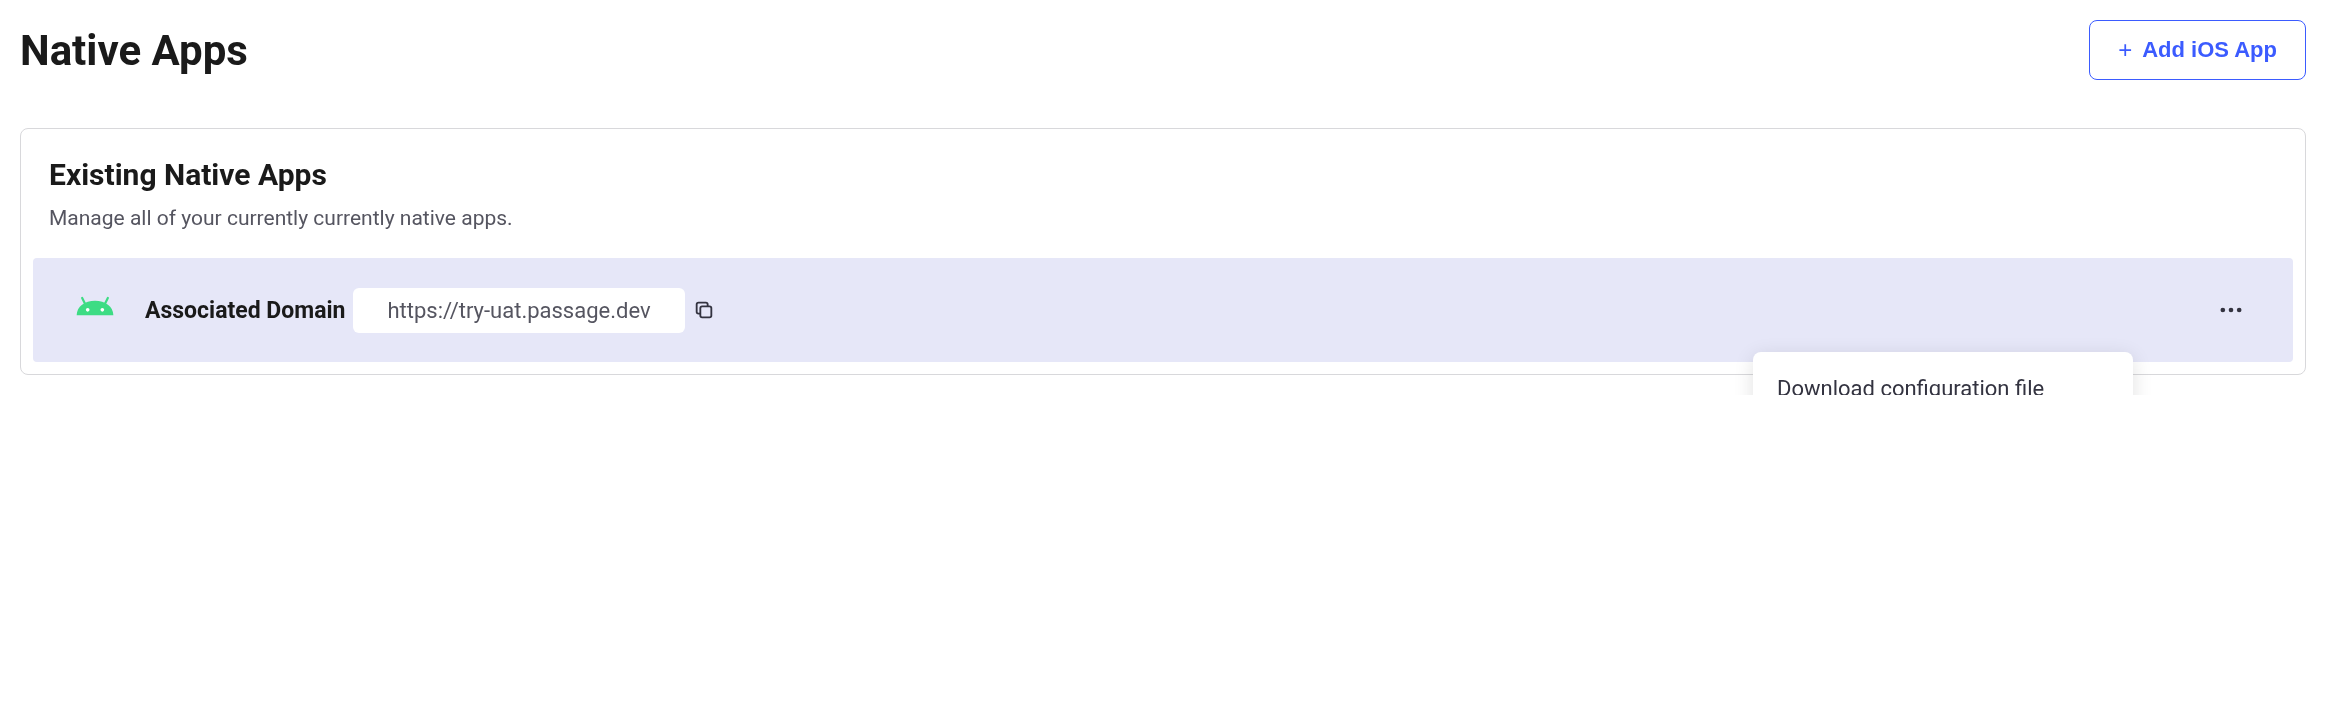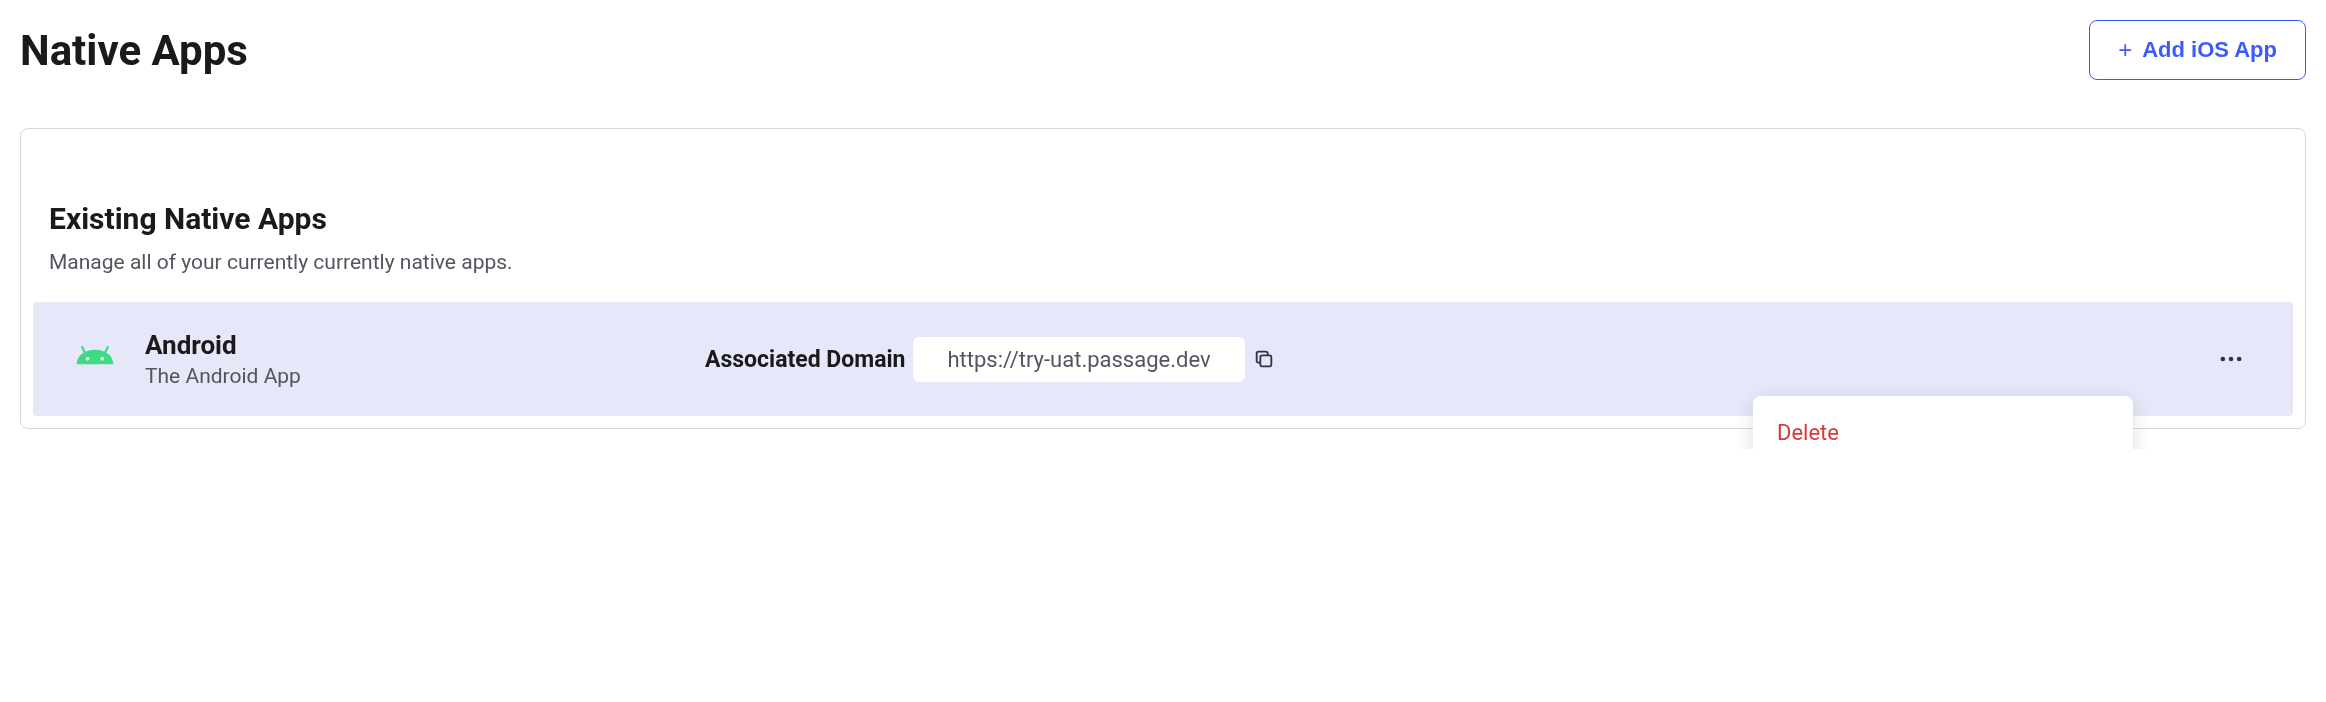--- a/index.html
+++ b/index.html
@@ -44,21 +44,20 @@
       line-height: 1;
     }
     .card {
       border: 1px solid #d8d8db;
       border-radius: 8px;
       padding: 28px 0 0 0;
       overflow: visible;
     }
     .card-inner-header {
       padding: 0 28px;
-      margin-top: 44px;
     }
     .section-title {
       font-size: 30px;
       font-weight: 700;
       color: #1a1a1a;
       margin-bottom: 14px;
     }
     .section-subtitle {
       font-size: 21px;
       color: #555560;
@@ -182,44 +181,41 @@
   <div class="app-row">
     <div class="app-icon">
       <svg viewBox="0 0 24 24" fill="none">
         <path d="M6.5 9.5 L5 6.5" stroke="#3ddc84" stroke-width="1.2" stroke-linecap="round"></path>
         <path d="M17.5 9.5 L19 6.5" stroke="#3ddc84" stroke-width="1.2" stroke-linecap="round"></path>
         <path d="M2 16 C2 11 6.5 8 12 8 C17.5 8 22 11 22 16 Z" fill="#3ddc84"></path>
         <circle cx="8" cy="13" r="1" fill="#ffffff"></circle>
         <circle cx="16" cy="13" r="1" fill="#ffffff"></circle>
       </svg>
     </div>
-    <div class="app-name-block">
-      <div class="app-name">Android</div>
-      <div class="app-desc">The Android App</div>
-    </div>
     <div class="domain-block">
       <span class="domain-label">Associated Domain</span>
       <span class="domain-value">https://try-uat.passage.dev</span>
       <span class="copy-icon">
         <svg viewBox="0 0 24 24" fill="none" stroke="#333340" stroke-width="2">
           <rect x="8" y="8" width="12" height="12" rx="2"></rect>
           <path d="M16 8 V6 a2 2 0 0 0 -2 -2 H6 a2 2 0 0 0 -2 2 v8 a2 2 0 0 0 2 2 h2"></path>
         </svg>
       </span>
     </div>
     <div class="spacer"></div>
     <div class="more-button">
       <svg viewBox="0 0 24 24" fill="#333340">
         <circle cx="5" cy="12" r="2"></circle>
         <circle cx="12" cy="12" r="2"></circle>
         <circle cx="19" cy="12" r="2"></circle>
       </svg>
     </div>
 
     <div class="dropdown-menu">
+      <div class="dropdown-item">Download configuration file</div>
       <div class="dropdown-item danger">Delete</div>
     </div>
   </div>
 </div>
 
 <svg class="annotation-arrow" style="left:1100px; top:485px; width:600px; height:200px;" viewBox="0 0 600 200">
   <defs>
     <marker id="arrowhead" markerWidth="10" markerHeight="10" refX="8" refY="3" orient="auto">
       <polygon points="0 0, 9 3, 0 6" fill="#e83ae8"></polygon>
     </marker>

